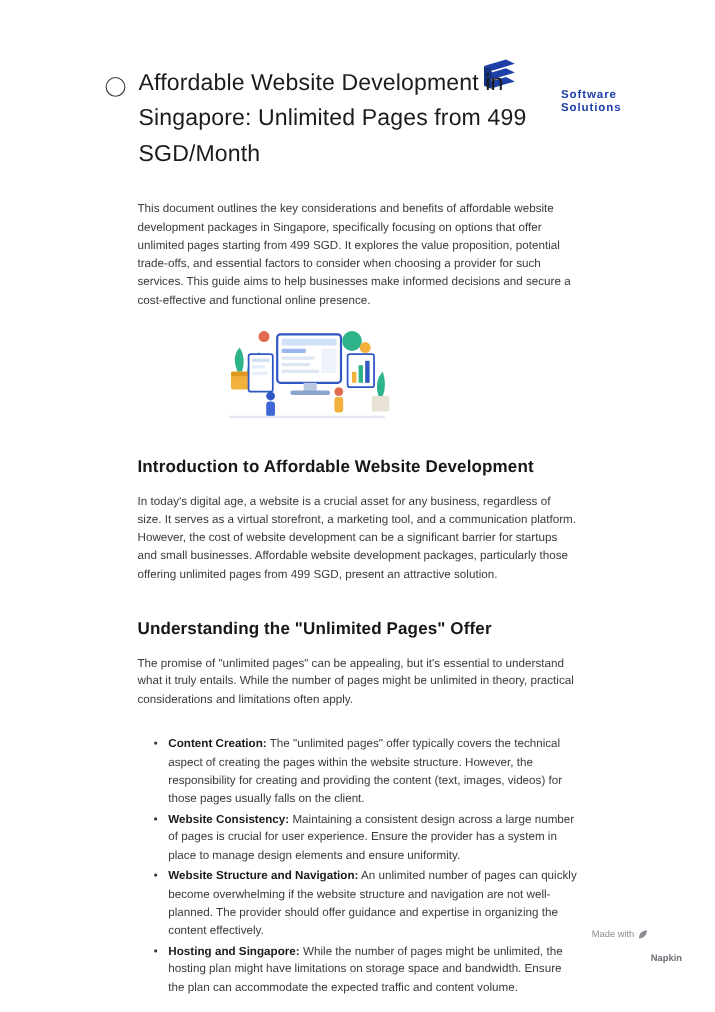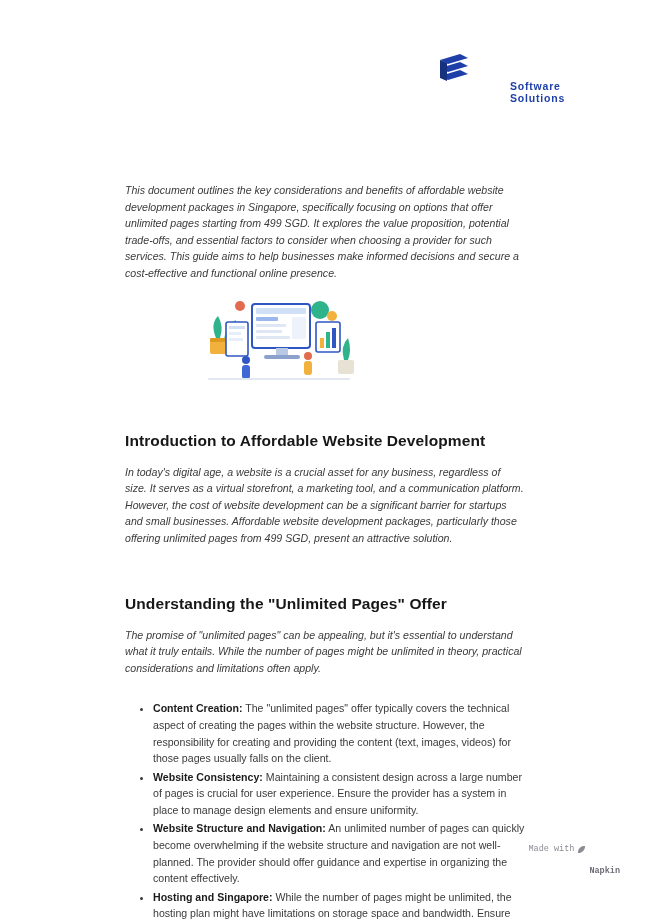--- a/index.html
+++ b/index.html
@@ -92,24 +92,23 @@
     position: absolute;
     left: 125px;
     top: 182px;
     width: 400px;
   }
   p.body {
     margin: 0 0 14px 0;
     font-size: 10.6px;
     line-height: 16.6px;
     color: #3a3a3a;
-    font-style: italic;
   }
   h2.section {
-    margin: 16px 0 14px 0;
+    margin: 0 0 14px 0;
     font-size: 15.5px;
     font-weight: bold;
     color: #171717;
     letter-spacing: 0.1px;
   }
   .spacer-img {
     height: 120px;
   }
   ul.bullets {
     margin: 0;
@@ -140,21 +139,20 @@
   
   .footer {
     position: absolute;
     right: 30px;
     bottom: 44px;
     font-size: 8.5px;
     color: #8b8b93;
     display: flex;
     align-items: center;
     gap: 3px;
-    font-family: Liberation Mono, monospace;
   }
   .footer .leaf {
     display: inline-block;
     width: 9px;
     height: 9px;
   }
   .footer .brand {
     color: #6e6e78;
     font-weight: bold;
     margin-top: 44px;
@@ -168,20 +166,24 @@
   <div class="logo">
     <svg class="logo-mark" viewBox="0 0 46 34">
       <path d="M2 8 L22 2 L30 6 L10 12 Z" fill="#1e3fa8"></path>
       <path d="M2 16 L22 10 L30 14 L10 20 Z" fill="#1e3fa8"></path>
       <path d="M2 24 L22 18 L30 22 L10 28 Z" fill="#1e3fa8"></path>
       <path d="M2 8 L2 26 L9 29 L9 11 Z" fill="#16317e"></path>
     </svg>
     <div class="logo-sub">Software Solutions</div>
   </div>
 
+  <div class="title-row">
+    <span class="title-bullet"></span>
+    <h1 class="doc-title">Affordable Website Development in Singapore: Unlimited Pages from 499 SGD/Month</h1>
+  </div>
 
   <svg class="illustration" viewBox="0 0 190 110">
 
     <path d="M36 56 q-6 -14 2 -22 q6 10 2 22 z" fill="#2fb38a"></path>
     <path d="M44 58 q2 -16 12 -20 q-2 14 -8 20 z" fill="#4dc79a"></path>
     <rect x="30" y="56" width="22" height="16" rx="2" fill="#f2b13c"></rect>
     <rect x="30" y="56" width="22" height="4" rx="1" fill="#e0991f"></rect>
 
     <rect x="72" y="22" width="58" height="44" rx="3" fill="#ffffff" stroke="#2f57c4" stroke-width="2"></rect>
     <rect x="76" y="26" width="50" height="6" rx="1" fill="#cfe0f7"></rect>

